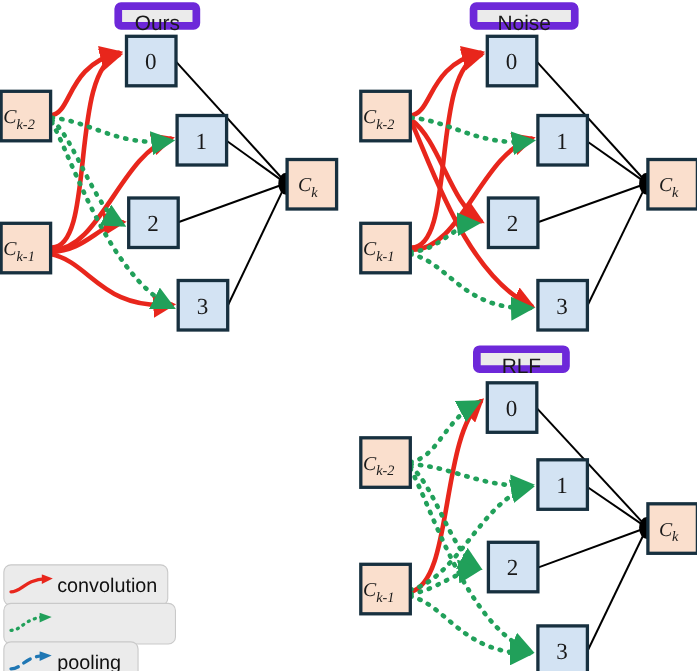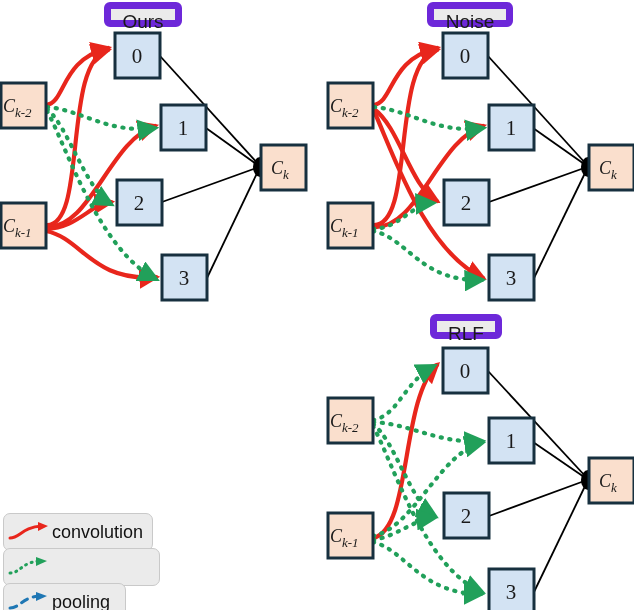--- a/index.html
+++ b/index.html
@@ -271,22 +271,22 @@
     <g>
       <rect x="589" y="458" width="45" height="45" fill="#fadfcd" stroke="#17303f" stroke-width="3"></rect>
       <text class="cell-label" x="599" y="487">
         <tspan>C</tspan><tspan dy="5" font-size="13">k</tspan>
       </text>
     </g>
   </g>
 </svg>
 
 <div class="panel-title-box" style="left:104px; top:2px; width:78px;">Ours</div>
-<div class="panel-title-box" style="left:427px; top:2px; width:86px;">Noise</div>
-<div class="panel-title-box" style="left:430px; top:314px; width:72px;">RLF</div>
+<div class="panel-title-box" style="left:427px; top:2px; width:99px;">Noise</div>
+<div class="panel-title-box" style="left:430px; top:314px; width:88px;">RLF</div>
 
 <div class="legend-item" style="left:3px; top:513px; width:150px;">
   <svg class="legend-glyph" viewBox="0 0 42 20">
     <path d="M 2 16 C 12 16 14 5 34 4" fill="none" stroke="#e8261c" stroke-width="3" stroke-linecap="round"></path>
     <path d="M 30 0 L 40 4 L 30 9 z" fill="#e8261c"></path>
   </svg>
   <span class="legend-label">convolution</span>
 </div>
 
 <div class="legend-item" style="left:3px; top:548px; width:157px;">

